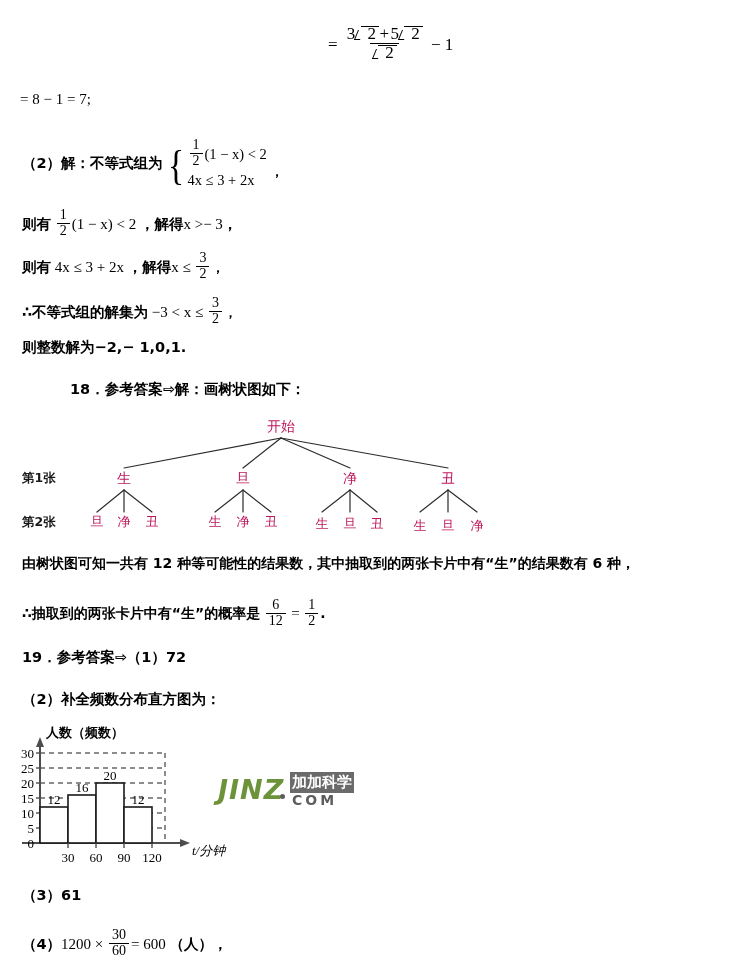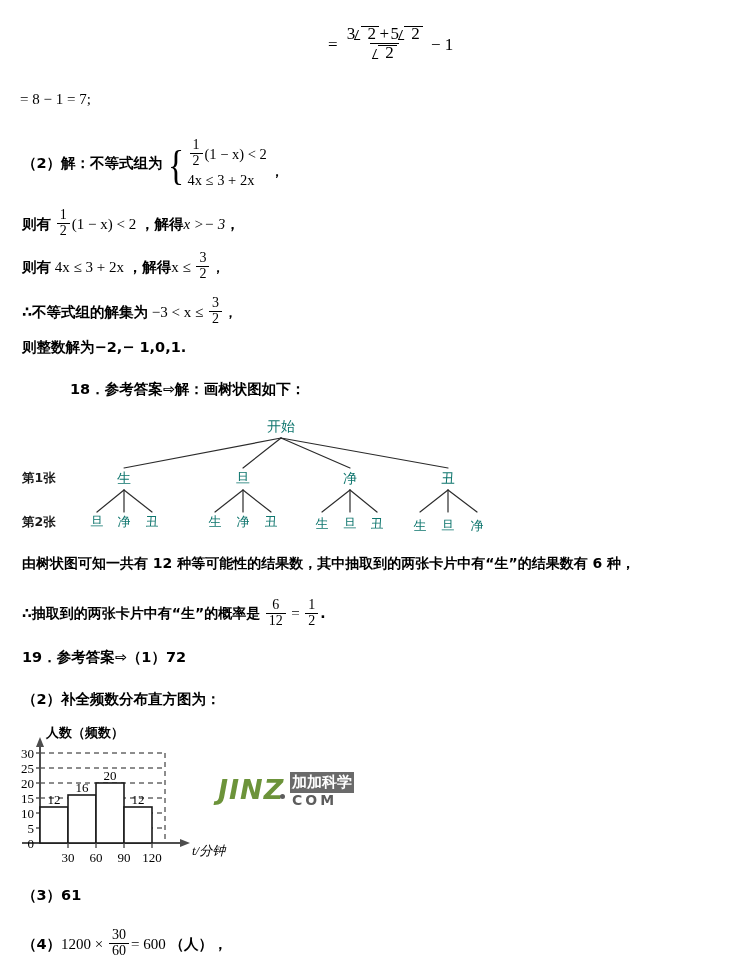--- a/index.html
+++ b/index.html
@@ -6,21 +6,21 @@
   html,body{margin:0;padding:0;}
   body{
     width:729px;height:967px;background:#ffffff;
     font-family:"Liberation Serif","DejaVu Serif",serif;
     color:#000;overflow:hidden;position:relative;
   }
   .page{position:relative;width:729px;height:967px;}
 
   
   .cn{font-family:"DejaVu Sans","Liberation Sans",sans-serif;font-weight:bold;}
-  .mi{font-family:"Liberation Serif","DejaVu Serif",serif;font-style:italic;}
+  .mi{font-family:"Liberation Serif","DejaVu Serif",serif;}
   .mn{font-family:"Liberation Serif","DejaVu Serif",serif;font-style:normal;}
   .row{position:absolute;white-space:nowrap;line-height:1;}
 
   
   .frac{display:inline-flex;flex-direction:column;align-items:center;
         vertical-align:middle;margin:0 2px;position:relative;top:-0.15em;}
   .frac .num{padding:0 3px;line-height:1.05;}
   .frac .den{padding:0 3px;line-height:1.05;border-top:1.2px solid #000;}
 
   
@@ -45,21 +45,21 @@
     transform:scaleX(0.8);
   }
   .sys .lines{display:inline-flex;flex-direction:column;justify-content:center;gap:2px;}
   .sys .lines > div{line-height:1.15;white-space:nowrap;}
 
   
   #tree{position:absolute;left:0;top:400px;width:560px;height:140px;}
   #tree svg{position:absolute;left:0;top:0;}
   .tnode{position:absolute;transform:translate(-50%,-50%);
          font-family:"DejaVu Serif","Liberation Serif",serif;
-         font-size:14px;color:#0f766e;white-space:nowrap;}
+         font-size:14px;color:#be185d;white-space:nowrap;}
   .tleaf{font-size:13px;}
   .tlabel{position:absolute;transform:translateY(-50%);
           font-family:"DejaVu Sans","Liberation Sans",sans-serif;
           font-size:12.5px;font-weight:bold;color:#1a1a1a;white-space:nowrap;}
 
   
   #hist{position:absolute;left:0;top:715px;width:240px;height:150px;}
   #hist svg{position:absolute;left:0;top:0;}
   .htick{font-family:"Liberation Serif","DejaVu Serif",serif;font-size:13px;
          fill:#000;text-anchor:end;}

